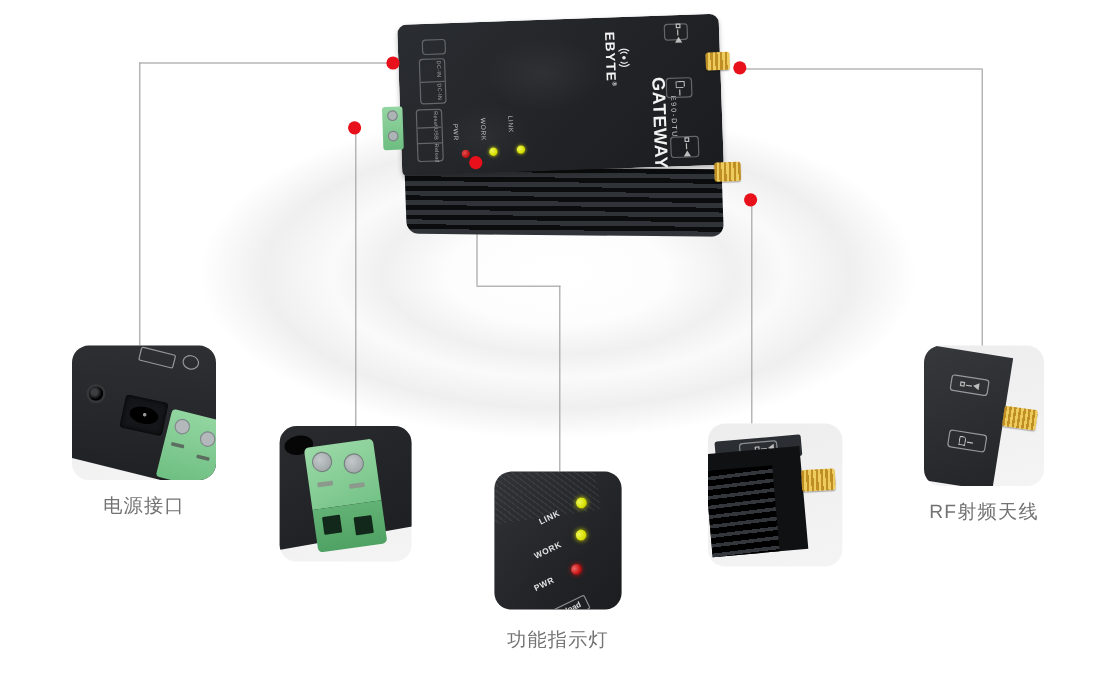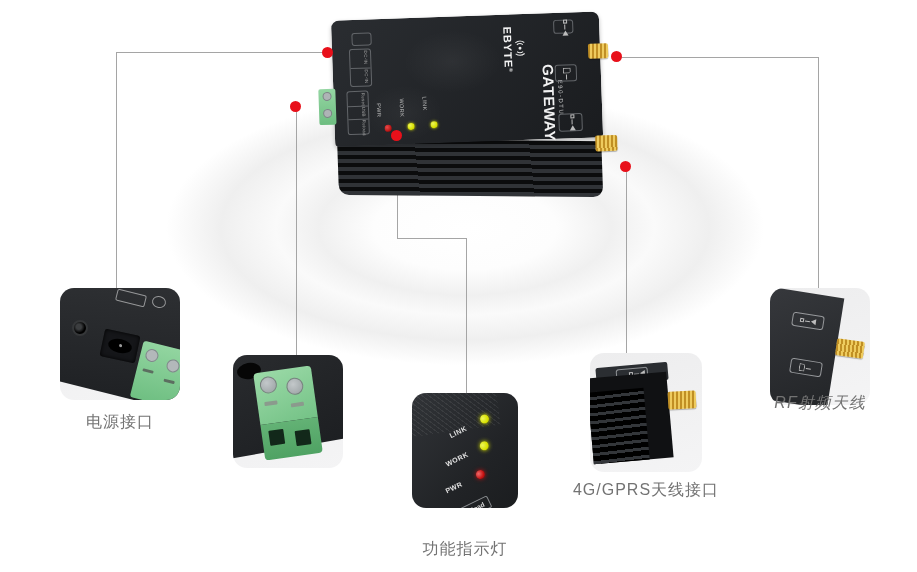--- a/index.html
+++ b/index.html
@@ -272,17 +272,16 @@
     <div class="i5-icon" style="left:20px;top:72px;width:32px;height:15px;">
       <div class="glyph" style="left:8px;top:3px;transform:none;">
           <span class="simsh"></span>
           <span class="ln"></span>
         </div>
     </div>
     <div class="goldc i5-gold"></div>
   </div>
 
   <div class="clabel" style="left:40px;top:412px;">电源接口</div>
-  <div class="clabel" style="left:385px;top:523px;margin-top:16px;">功能指示灯</div>
-  <div class="clabel" style="left:566px;top:480px;">4G/GPRS天线接口</div>
-  <div class="clabel" style="left:740px;top:393px;font-style:italic;">RF射频天线</div>
+  <div class="clabel" style="left:385px;top:523px;">功能指示灯</div>
+  <div class="clabel" style="left:740px;top:417px;">RF射频天线</div>
 
 </div>
 
 </body></html>

